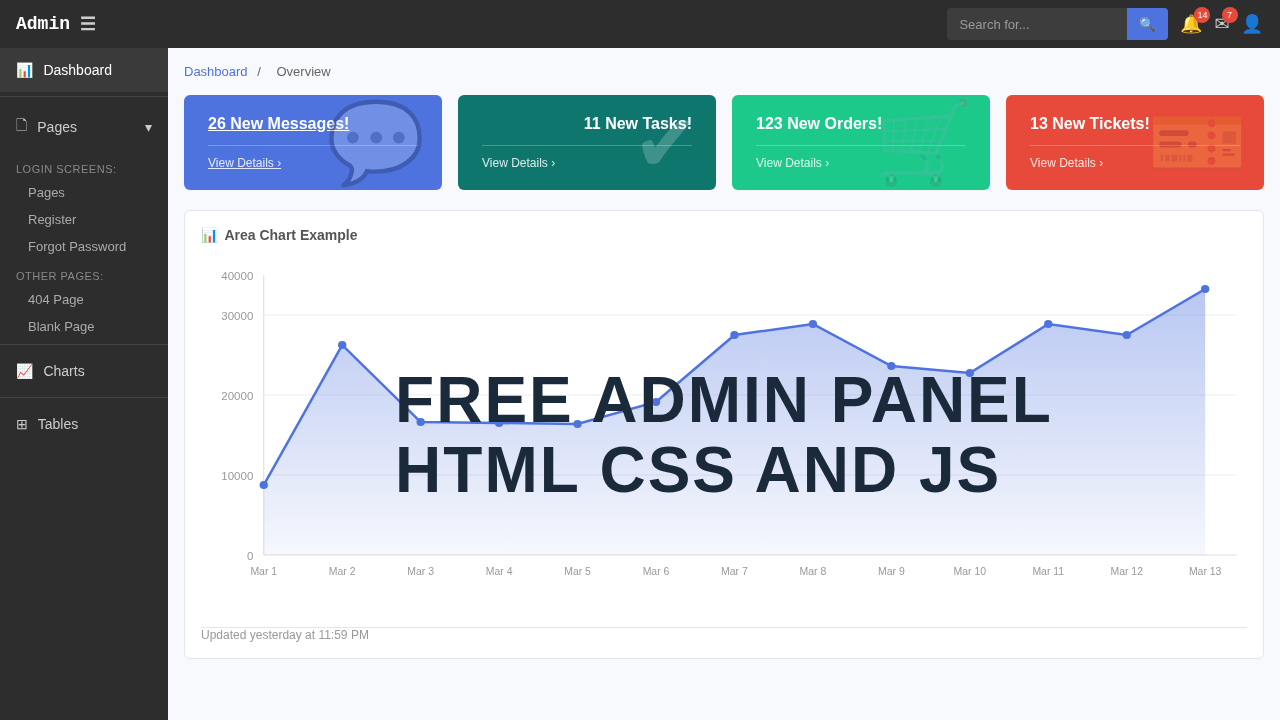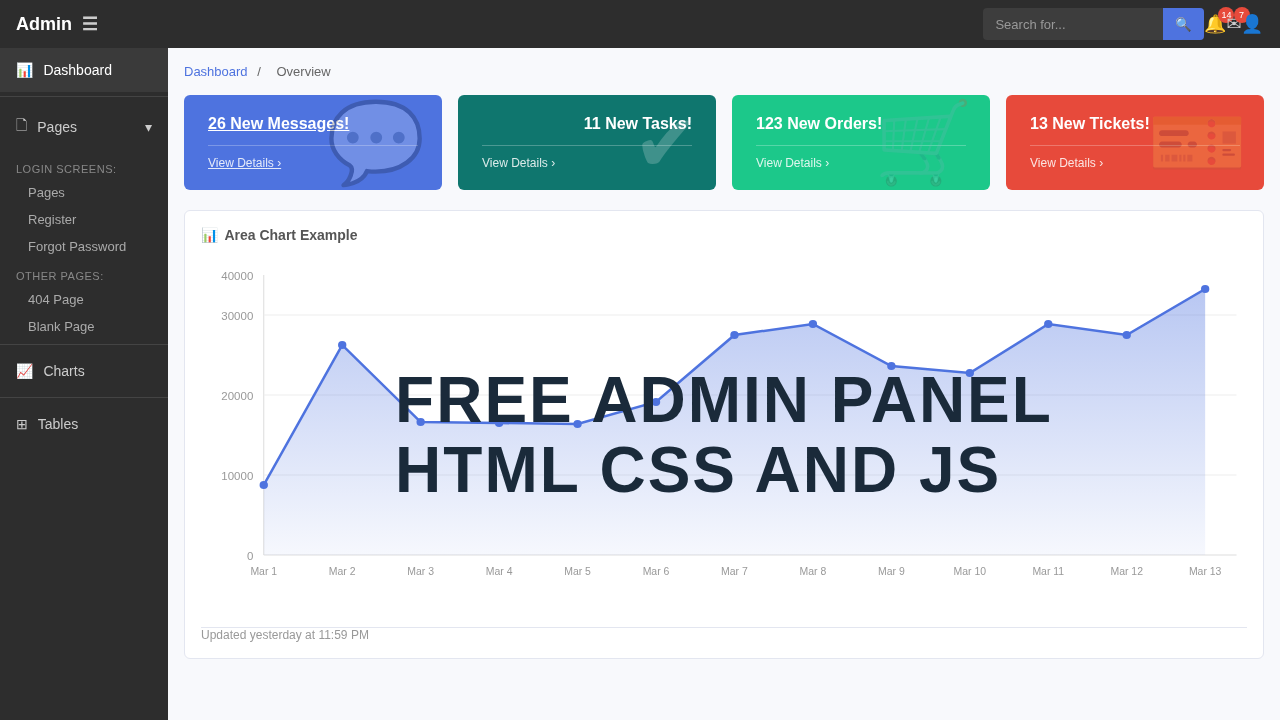--- a/index.html
+++ b/index.html
@@ -17,24 +17,26 @@
       flex-shrink: 0;
       z-index: 100;
     }
     .navbar-brand {
       display: flex;
       align-items: center;
       gap: 10px;
       font-size: 18px;
       font-weight: 600;
       color: #fff;
+      font-family: Liberation Mono, monospace;
     }
     .navbar-right {
       display: flex;
       align-items: center;
+      gap: 12px;
     }
     .search-bar {
       display: flex;
       align-items: center;
       background: #3d3d3d;
       border-radius: 4px;
       overflow: hidden;
     }
     .search-bar input {
       background: transparent;

